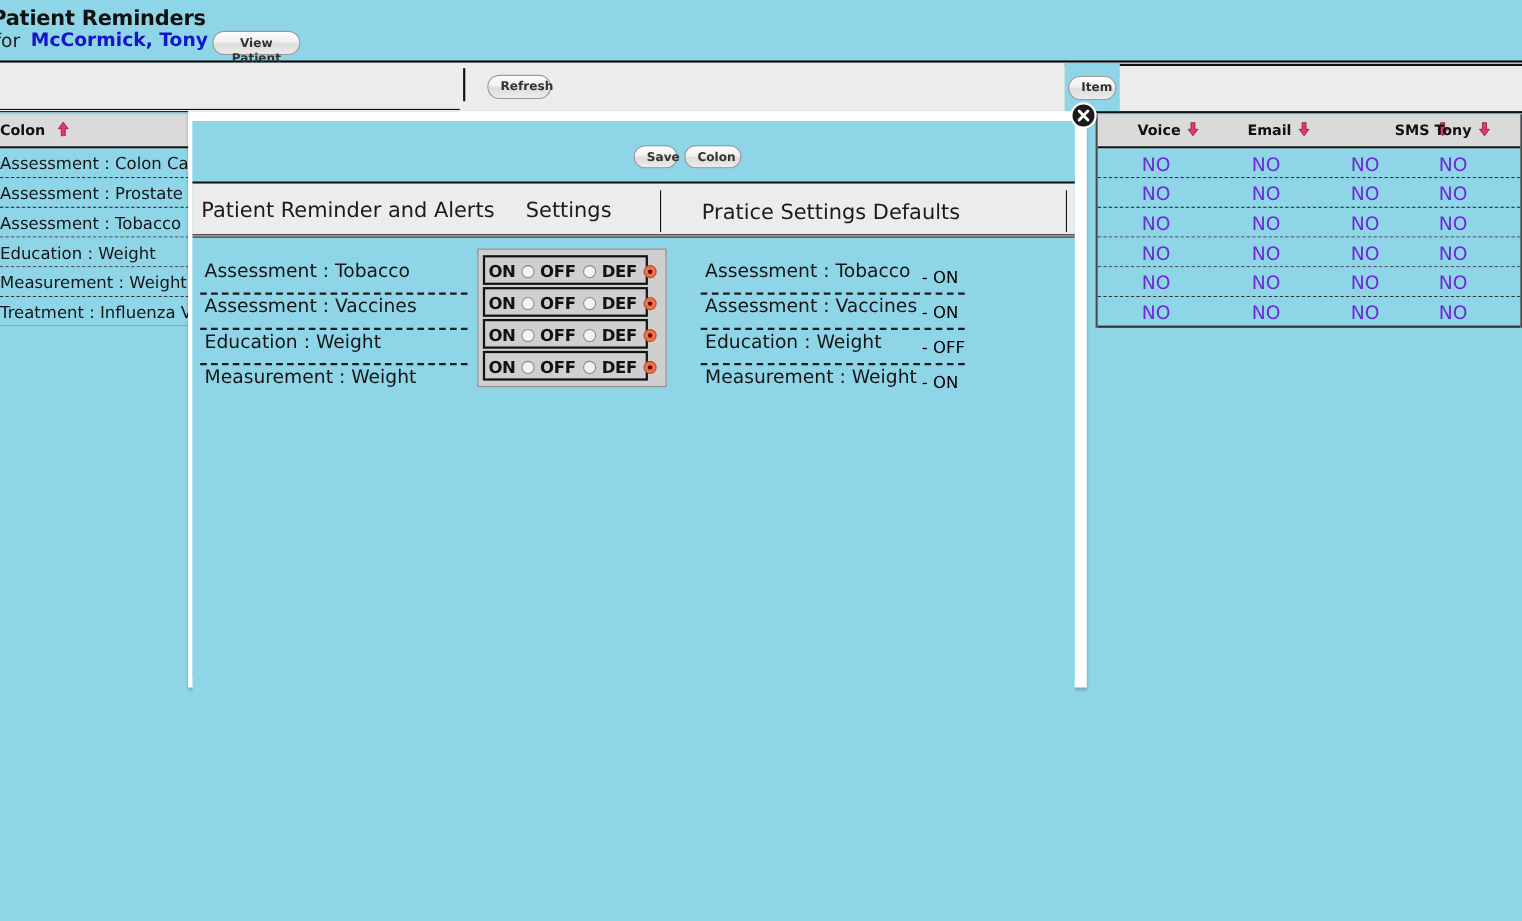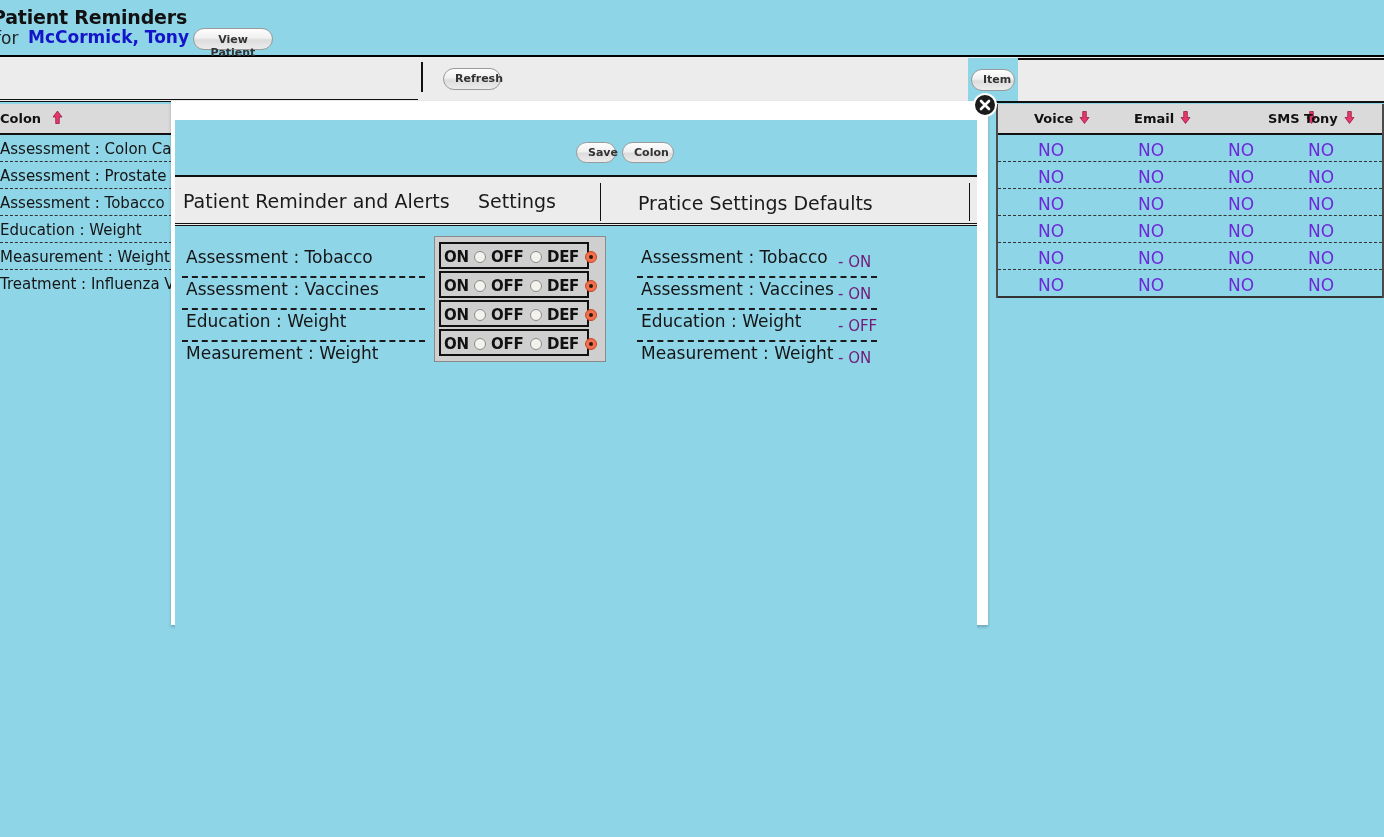--- a/index.html
+++ b/index.html
@@ -201,21 +201,21 @@
     position: absolute;
     left: 171px; top: 101px;
     width: 817px;
     height: 524px;
     background: #ffffff;
     box-shadow: 0 2px 3px rgba(0,0,0,0.22);
     box-sizing: border-box;
   }
   #modal-inner {
     position: absolute;
-    left: 4px; top: 19px;
+    left: 4px; top: 9px;
     width: 802px;
     height: 584px;
     background: #8fd5e8;
     box-sizing: border-box;
   }
   #modal-topbar {
     position: absolute;
     left: 0; top: 0;
     width: 802px;
     height: 57px;
@@ -368,21 +368,21 @@
     position: absolute;
     left: 4px; top: 1px;
     font-size: 17px;
     color: #151515;
     white-space: nowrap;
   }
   .def-value {
     position: absolute;
     left: 201px; top: 7px;
     font-size: 15px;
-    color: #701a75;
+    color: #000000;
     white-space: nowrap;
   }
 
   
   #modal-close-btn {
     position: absolute;
     left: 973px; top: 93px;
     width: 24px;
     height: 24px;
     border-radius: 50%;

